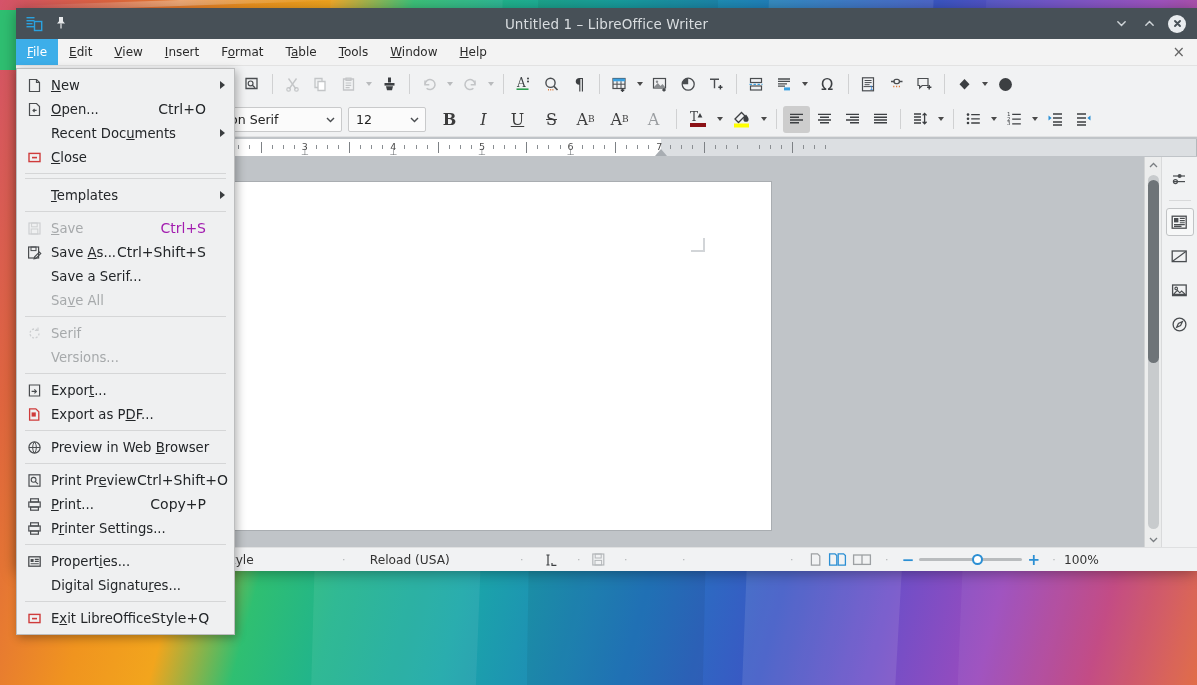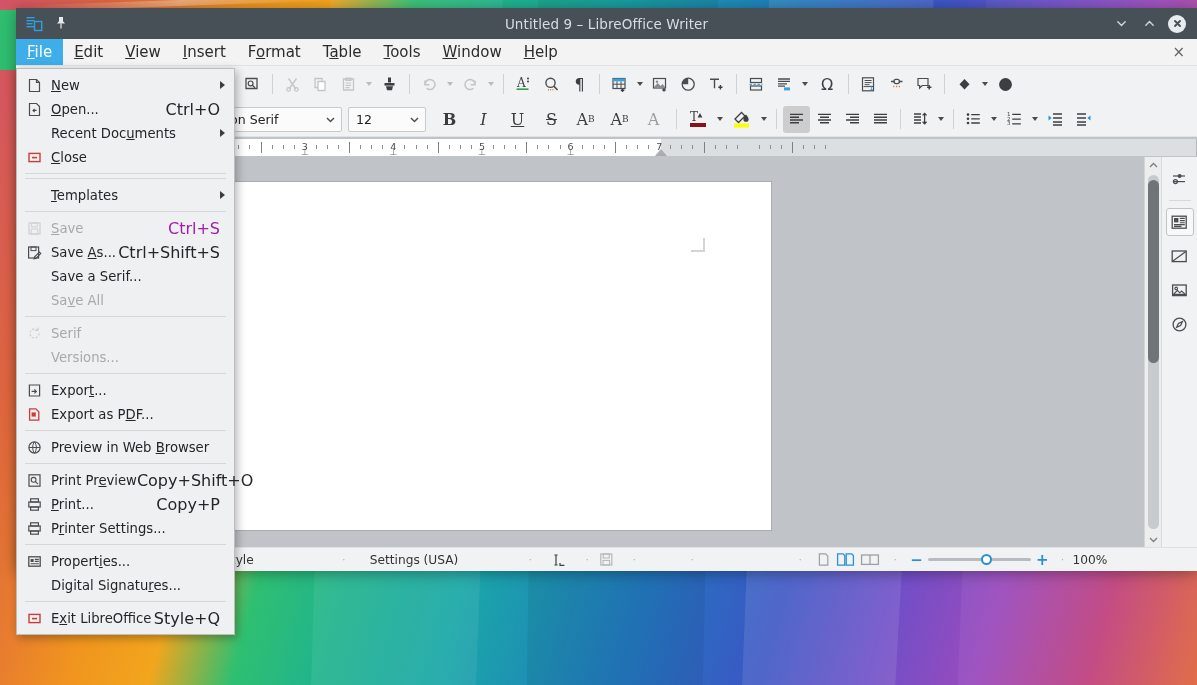--- a/index.html
+++ b/index.html
@@ -78,21 +78,21 @@
   
   #menubar {
     height: 27px; flex: 0 0 27px;
     background: #f3f3f3;
     display: flex; align-items: stretch;
     border-bottom: 1px solid #e2e2e2;
     position: relative;
   }
   .menu-title {
     padding: 0 11px; display:flex; align-items:center;
-    font-size: 15px; color: #2b2b2b;
+    font-size: 12px; color: #2b2b2b;
   }
   .menu-title.active { background:#3daee9; color:#fff; }
   .menu-title u { text-decoration: underline; }
   #menubar-close {
     margin-left:auto; padding-right:12px; display:flex; align-items:center;
     color:#666; font-size:15px;
   }
 
   
   #toolbar1, #toolbar2 {
@@ -206,21 +206,21 @@
   }
   .mi {
     height:24px; display:flex; align-items:center;
     font-size:13.2px; color:#232629; position:relative;
     padding-left:0;
   }
   .mi.disabled { color:#a6a9ab; }
   .mi-ic { width:34px; display:flex; align-items:center; justify-content:center; flex:0 0 34px; }
   .mi-label { flex:1; white-space:nowrap; }
   .mi-label u { text-decoration:underline; }
-  .mi-accel { color:#232629; padding-right:14px; font-size:16px; }
+  .mi-accel { color:#232629; padding-right:28px; font-size:14px; }
   .mi.disabled .mi-accel { color:#a21caf; }
   .mi-arrow { position:absolute; right:9px; width:0;height:0;
     border-top:4.5px solid transparent; border-bottom:4.5px solid transparent;
     border-left:5px solid #3a3d40; }
   .msep { height:1px; background:#d5d6d7; margin:4px 8px; }
 </style>
 </head>
 <body>
 
 <div id="desktop">
@@ -246,21 +246,21 @@
           <rect x="9.5" y="6.5" width="7.2" height="9" fill="none" stroke="#2aa2e0" stroke-width="1.4"></rect>
         </svg>
       </span>
       <span class="tb-icon">
         <svg width="16" height="16" viewBox="0 0 16 16">
           <path d="M6 2h4v4.2l2 2.3H4l2-2.3z" fill="#e8eaec"></path>
           <rect x="7.4" y="8.5" width="1.2" height="5" fill="#e8eaec"></rect>
         </svg>
       </span>
     </div>
-    <div id="tb-title">Untitled 9 – LibreOffice Writer</div>
+    <div id="tb-title">Untitled 1 – LibreOffice Writer</div>
     <div id="tb-right">
       <span class="winbtn">
         <svg class="chev" viewBox="0 0 12 12">
             <path d="M2 4.2 L6 8.2 L10 4.2" fill="none" stroke="#cfd4d8" stroke-width="1.6" stroke-linecap="round"></path>
           </svg>
       </span>
       <span class="winbtn">
         <svg class="chev" viewBox="0 0 12 12">
             <path d="M2 7.8 L6 3.8 L10 7.8" fill="none" stroke="#cfd4d8" stroke-width="1.6" stroke-linecap="round"></path>
           </svg>
@@ -742,21 +742,21 @@
   <div id="statusbar">
     <div style="width:10px"></div>
     <div class="st-cell">characters</div>
     <div style="width:60px"></div>
     <div class="st-dot">·</div>
     <div style="width:12px"></div>
     <div class="st-cell">Default Style</div>
     <div style="width:84px"></div>
     <div class="st-dot">·</div>
     <div style="width:20px"></div>
-    <div class="st-cell">Settings (USA)</div>
+    <div class="st-cell">Reload (USA)</div>
     <div style="width:66px"></div>
     <div class="st-dot">·</div>
     <div style="width:16px"></div>
     <div class="st-cell">
       <svg width="17" height="14" viewBox="0 0 17 14">
           <path d="M4 2v10M2.4 2h3.2M2.4 12h3.2" stroke="#3c3f42" stroke-width="1.2"></path>
           <path d="M8 10v2.4h4.4" fill="none" stroke="#3c3f42" stroke-width="1.2"></path>
         </svg>
     </div>
     <div style="width:12px"></div>
@@ -931,21 +931,21 @@
     <div class="msep"></div>
     <div class="mi">
       <span class="mi-ic">
         <svg width="15" height="15" viewBox="0 0 15 15">
           <rect x="2" y="1.8" width="11" height="11.4" fill="none" stroke="#4a4d50" stroke-width="1.2"></rect>
           <circle cx="6.6" cy="6.8" r="2.4" fill="none" stroke="#4a4d50" stroke-width="1.1"></circle>
           <path d="M8.4 8.6 L11 11.2" stroke="#4a4d50" stroke-width="1.2"></path>
         </svg>
       </span>
       <span class="mi-label">Print Pr<u>e</u>view</span>
-      <span class="mi-accel">Copy+Shift+O</span>
+      <span class="mi-accel">Ctrl+Shift+O</span>
     </div>
     <div class="mi">
       <span class="mi-ic">
         <svg width="15" height="15" viewBox="0 0 15 15">
           <rect x="3.6" y="1.8" width="7.8" height="3.2" fill="none" stroke="#4a4d50" stroke-width="1.2"></rect>
           <rect x="1.8" y="5" width="11.4" height="5" fill="none" stroke="#4a4d50" stroke-width="1.2"></rect>
           <rect x="3.6" y="10" width="7.8" height="3.2" fill="none" stroke="#4a4d50" stroke-width="1.2"></rect>
         </svg>
       </span>
       <span class="mi-label"><u>P</u>rint...</span>

